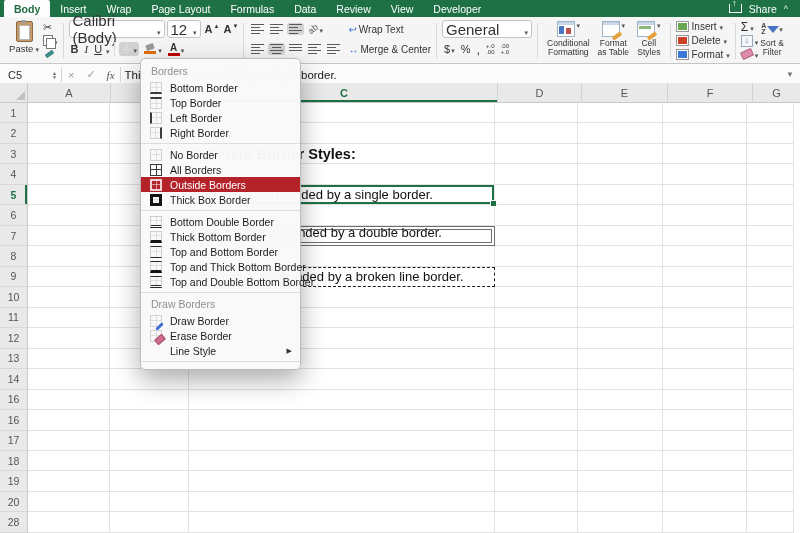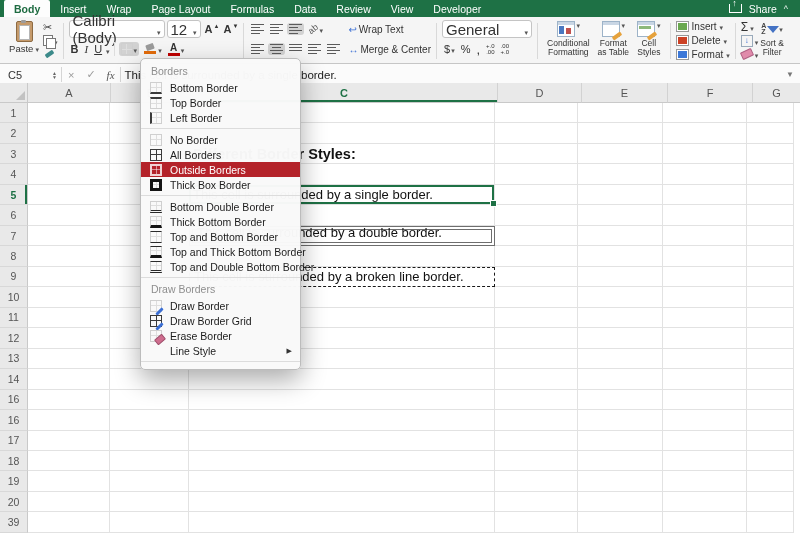--- a/index.html
+++ b/index.html
@@ -656,21 +656,21 @@
         <div class="rowh">20</div>
         <div class="cell" style="width: 82px;"></div>
         <div class="cell" style="width: 79px;"></div>
         <div class="cell" style="width: 306px;"></div>
         <div class="cell" style="width: 83px;"></div>
         <div class="cell" style="width: 85px;"></div>
         <div class="cell" style="width: 84px;"></div>
         <div class="cell" style="width: 47px;"></div>
       </div>
       <div class="srow">
-        <div class="rowh">39</div>
+        <div class="rowh">28</div>
         <div class="cell" style="width: 82px;"></div>
         <div class="cell" style="width: 79px;"></div>
         <div class="cell" style="width: 306px;"></div>
         <div class="cell" style="width: 83px;"></div>
         <div class="cell" style="width: 85px;"></div>
         <div class="cell" style="width: 84px;"></div>
         <div class="cell" style="width: 47px;"></div>
       </div>
     </div>
 
@@ -680,20 +680,24 @@
         <span class="bic bi-border-bottom"></span>
         <span class="lbl">Bottom Border</span>
       </div>
       <div class="mitem">
         <span class="bic bi-border-top"></span>
         <span class="lbl">Top Border</span>
       </div>
       <div class="mitem">
         <span class="bic bi-border-left"></span>
         <span class="lbl">Left Border</span>
+      </div>
+      <div class="mitem">
+        <span class="bic bi-border-right"></span>
+        <span class="lbl">Right Border</span>
       </div>
       <div class="msep"></div>
       <div class="mitem">
         <span class="bic bi-border-none"></span>
         <span class="lbl">No Border</span>
       </div>
       <div class="mitem">
         <span class="bic bi-border-all"></span>
         <span class="lbl">All Borders</span>
       </div>
@@ -728,26 +732,20 @@
       </div>
       <div class="msep"></div>
       <div class="mtitle">Draw Borders</div>
       <div class="mitem">
         <span class="bic bi-draw-border">
           <span class="pen"></span>
         </span>
         <span class="lbl">Draw Border</span>
       </div>
       <div class="mitem">
-        <span class="bic bi-draw-border-grid bi-border-all">
-          <span class="pen"></span>
-        </span>
-        <span class="lbl">Draw Border Grid</span>
-      </div>
-      <div class="mitem">
         <span class="bic bi-erase-border">
           <span class="ers"></span>
         </span>
         <span class="lbl">Erase Border</span>
       </div>
       <div class="mitem">
         <span class="bic bi-blank"></span>
         <span class="lbl">Line Style</span>
         <span class="msub">▶</span>
       </div>

